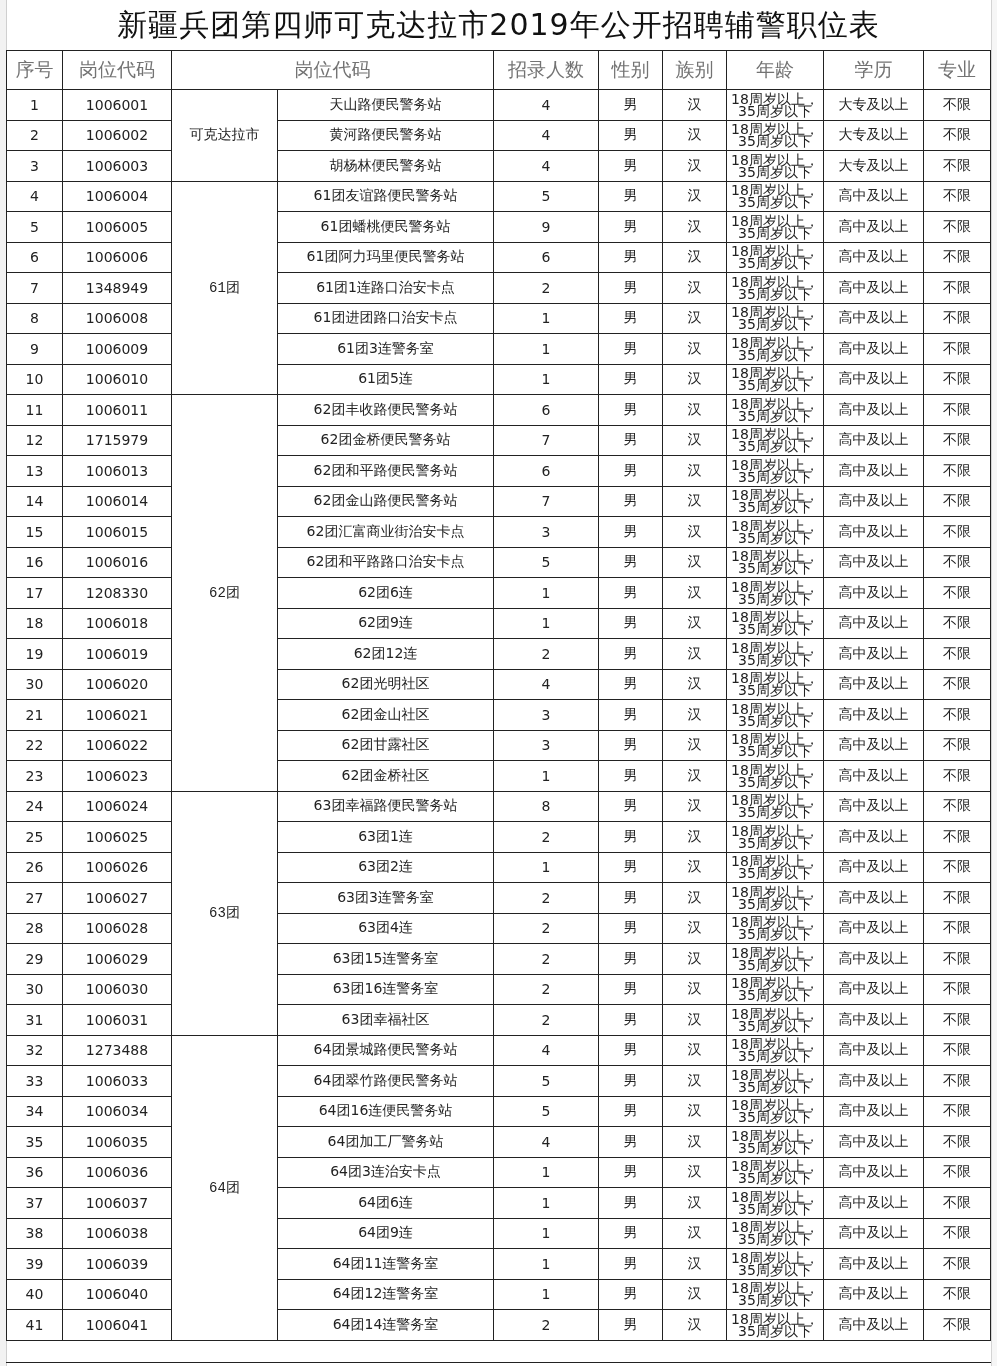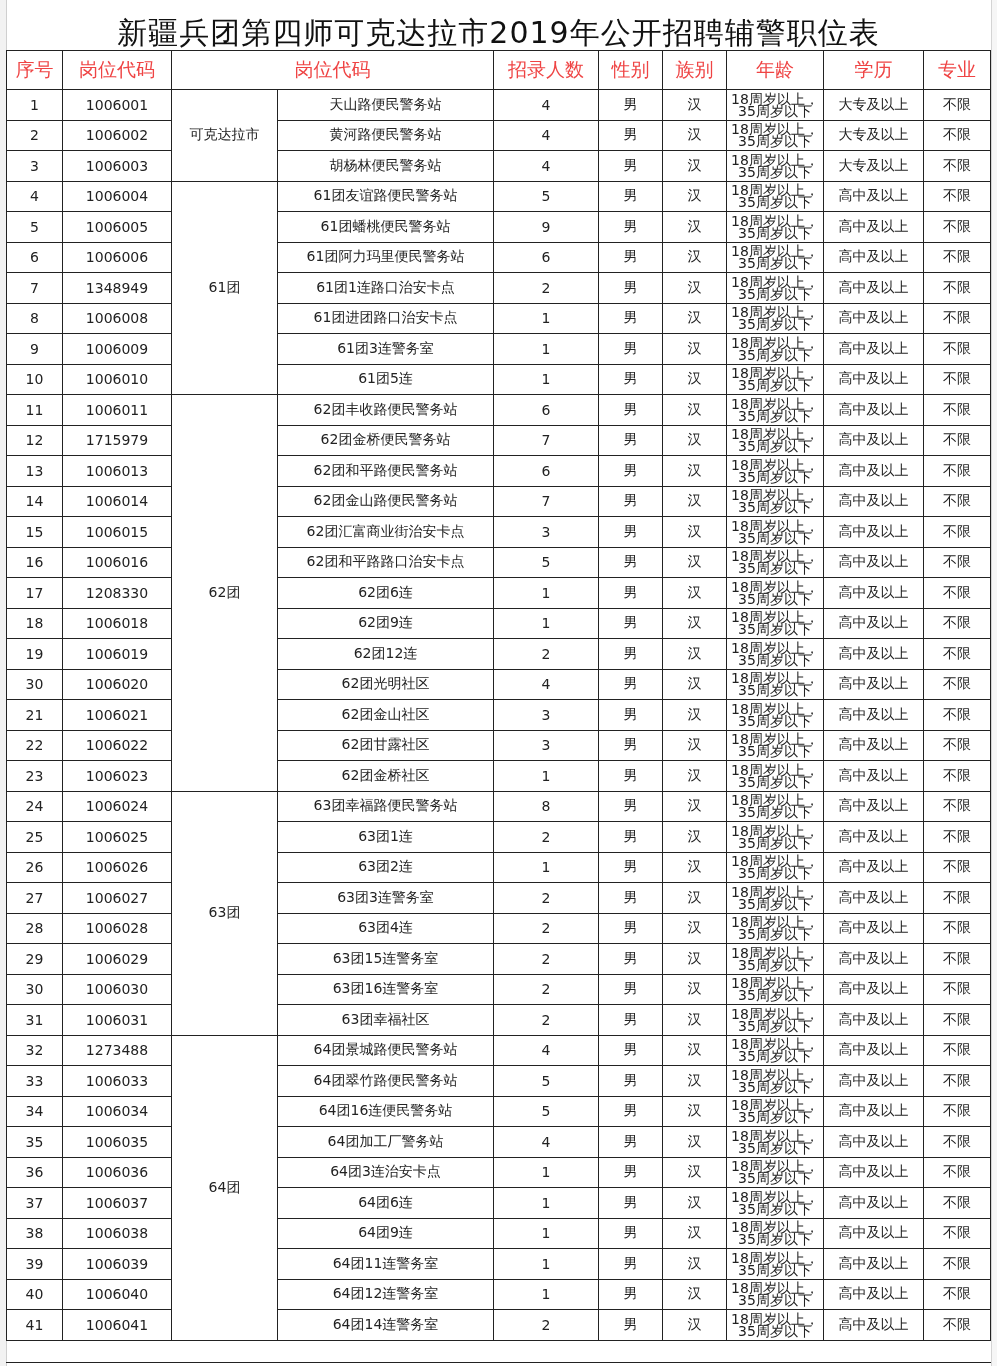--- a/index.html
+++ b/index.html
@@ -1,28 +1,28 @@
 <!DOCTYPE html>
 <html><head>
 <meta charset="utf-8">
 <style>
   html, body { margin:0; padding:0; background:#ffffff; }
   body { width:997px; height:1366px; overflow:hidden; position:relative;
          font-family:"DejaVu Sans", "Liberation Sans", sans-serif; color:#1a1a1a; }
   .page-left-edge { position:absolute; left:0; top:0; width:6px; height:1366px; background:#f2f2f2; border-right:1px solid #cfcfcf; }
   .page-right-edge { position:absolute; left:991px; top:0; width:6px; height:1366px; background:#f6f6f6; border-left:1px solid #d4d4d4; }
-  .title { position:absolute; left:7px; top:8px; width:983px; height:50px; line-height:50px;
+  .title { position:absolute; left:7px; top:0; width:983px; height:50px; line-height:50px;
            text-align:center; font-size:30px; letter-spacing:1px; color:#111; }
   table.grid { position:absolute; left:6px; top:50px; border-collapse:collapse; table-layout:fixed; }
   table.grid td, table.grid th { border:1.5px solid #222; padding:0; text-align:center; vertical-align:middle; overflow:hidden; white-space:nowrap; }
-  table.grid th { height:38px; font-size:19px; font-weight:normal; color:#ef4444; }
+  table.grid th { height:38px; font-size:19px; font-weight:normal; color:#737373; }
   table.grid td { height:29.5px; font-size:14px; color:#222; }
   td.age { font-size:11px; line-height:12px; white-space:normal; color:#333; }
   td.age span { display:block; }
-  td.group { vertical-align:middle; font-size:14px; }
+  td.group { vertical-align:middle; font-size:14px;font-family:Liberation Mono, monospace; }
   col.c0{width:56px} col.c1{width:109px} col.c2{width:106px} col.c3{width:216px}
   col.c4{width:105px} col.c5{width:64px} col.c6{width:64px} col.c7{width:97px}
   col.c8{width:100px} col.c9{width:67px}
   .cutoff { position:absolute; left:6px; top:1362px; width:985px; height:4px; border-top:1.5px solid #222; }
 </style>
 </head>
 <body>
 
 <div class="page-left-edge"></div>
 <div class="page-right-edge"></div>

